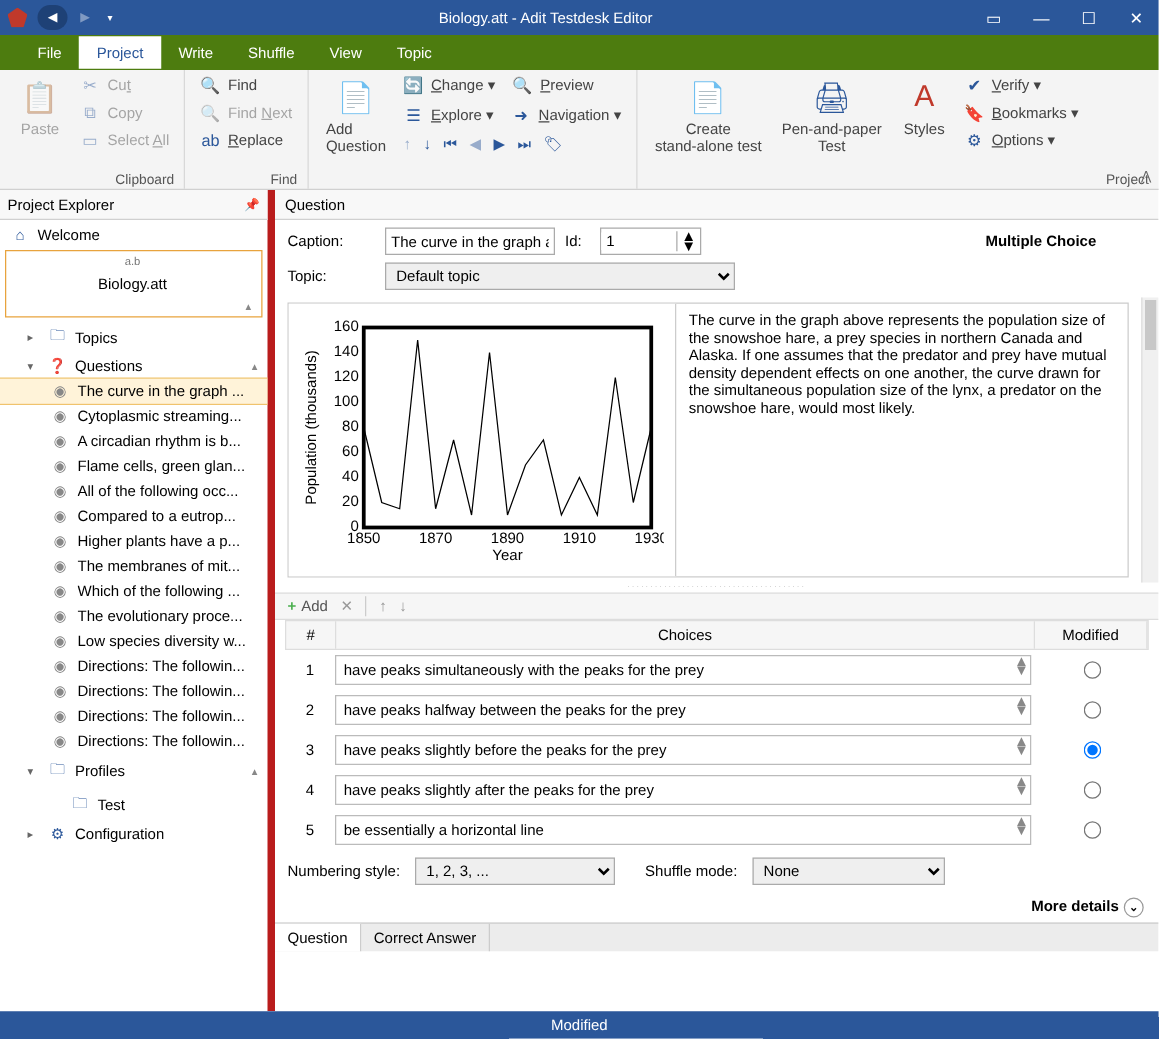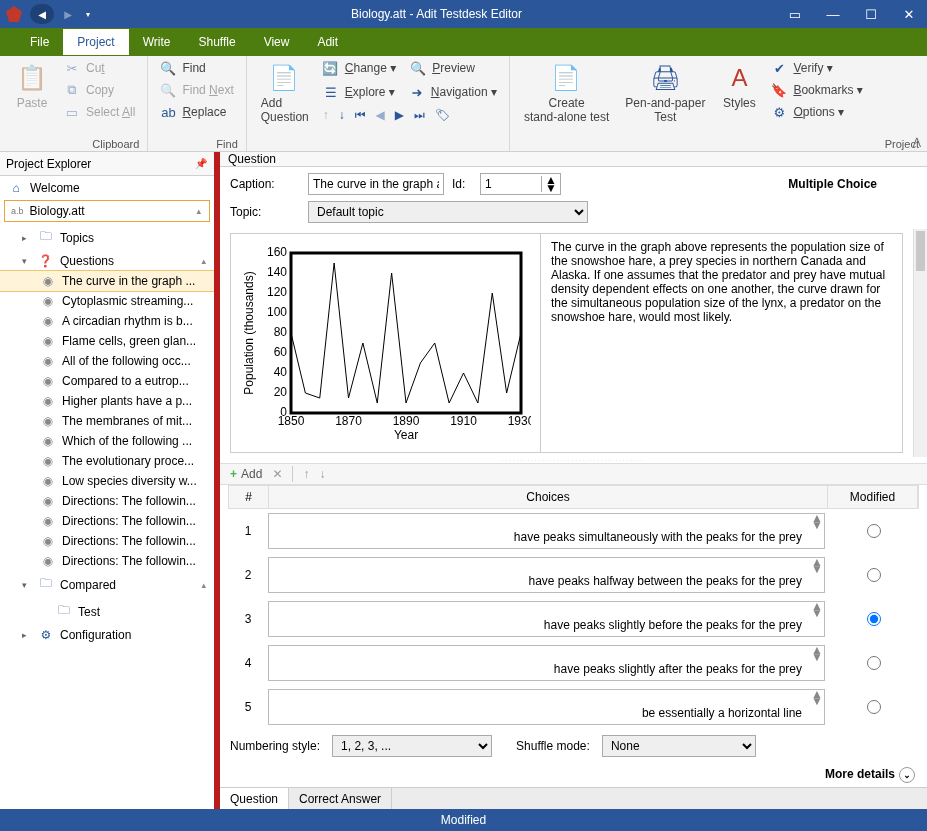--- a/index.html
+++ b/index.html
@@ -82,21 +82,21 @@
 
   .choices-table { flex:0 0 auto; display:flex; flex-direction:column; margin:0 8px;}
   .choices-head { display:flex; background:#f6f6f6; border:1px solid #ddd; }
   .choices-head div { padding:4px; text-align:center; border-right:1px solid #ddd;}
   .col-num { width:40px; }
   .col-text { flex:1; }
   .col-correct { width:90px; }
   .choice-row { display:flex; align-items:center; padding:4px 0; }
   .choice-row .col-num { text-align:center; }
   .choice-row .col-text { }
-  .choice-row .choice-input { width:100%; border:1px solid #bbb; padding:16px 22px 4px 6px; position:relative;text-align:right;}
+  .choice-row .choice-input { width:100%; border:1px solid #bbb; padding:4px 22px 4px 6px; position:relative;}
   .choice-wrap { position:relative; flex:1; padding-right:4px;}
   .choice-wrap .spin { position:absolute; right:6px; top:2px; display:flex; flex-direction:column; font-size:7px; line-height:7px; color:#888;}
   .choice-row .col-correct { display:flex; justify-content:center; }
   input[type=radio]{ width:14px; height:14px;}
 
   .numbering-row { display:flex; align-items:center; gap:12px; padding:6px 10px;}
   .numbering-row select { border:1px solid #aaa; padding:2px 4px; width:160px;}
   .more-details { text-align:right; padding:4px 12px; font-weight:bold; cursor:pointer;}
   .more-details .chev { display:inline-block; border:1px solid #999; border-radius:50%; width:16px; height:16px; font-size:9px; text-align:center; line-height:14px; margin-left:4px;}
 
@@ -126,21 +126,21 @@
     <div class="win-btn">✕</div>
   </div>
 </div>
 
 <div class="menubar">
   <div class="menu">File</div>
   <div class="menu active">Project</div>
   <div class="menu">Write</div>
   <div class="menu">Shuffle</div>
   <div class="menu">View</div>
-  <div class="menu">Adit</div>
+  <div class="menu">Topic</div>
 </div>
 
 <div class="ribbon">
   <div class="ribbon-group">
     <div class="body">
       <div class="ribbon-btn-big disabled">
         <div class="icon">📋</div>
         <div class="lbl">Paste</div>
       </div>
       <div class="ribbon-col">
@@ -263,21 +263,21 @@
   <div class="explorer">
     <div class="explorer-header">
       <span>Project Explorer</span>
       <span class="pin">📌</span>
     </div>
     <div class="explorer-body">
       <div class="tree-item level0">
           <span class="tree-icon">⌂</span>
           <span class="tree-label">Welcome</span>
         </div>
-      <div class="tree-item file level0" style="font-size:14px;">
+      <div class="tree-item file level0" style="font-size:14px;flex-direction:column;">
           <span style="font-size:9px;color:#777;">a.b</span>
           <span class="tree-label">Biology.att</span>
           <span class="tree-expand-arrow">▴</span>
         </div>
       <div class="tree-item level1">
           <span class="tree-toggle">▸</span>
           <span class="tree-icon">🗀</span>
           <span class="tree-label">Topics</span>
         </div>
       <div class="tree-item level1">
@@ -344,21 +344,21 @@
             <span class="tree-label">Directions: The followin...</span>
           </div>
           <div class="tree-item level2">
             <span class="tree-icon" style="color:#888;">◉</span>
             <span class="tree-label">Directions: The followin...</span>
           </div>
         </div>
       <div class="tree-item level1">
           <span class="tree-toggle">▾</span>
           <span class="tree-icon">🗀</span>
-          <span class="tree-label">Compared</span>
+          <span class="tree-label">Profiles</span>
           <span class="tree-expand-arrow">▴</span>
         </div>
       <div class="tree-item level3">
           <span class="tree-icon">🗀</span>
           <span class="tree-label">Test</span>
         </div>
       <div class="tree-item level1">
           <span class="tree-toggle">▸</span>
           <span class="tree-icon">⚙</span>
           <span class="tree-label">Configuration</span>

